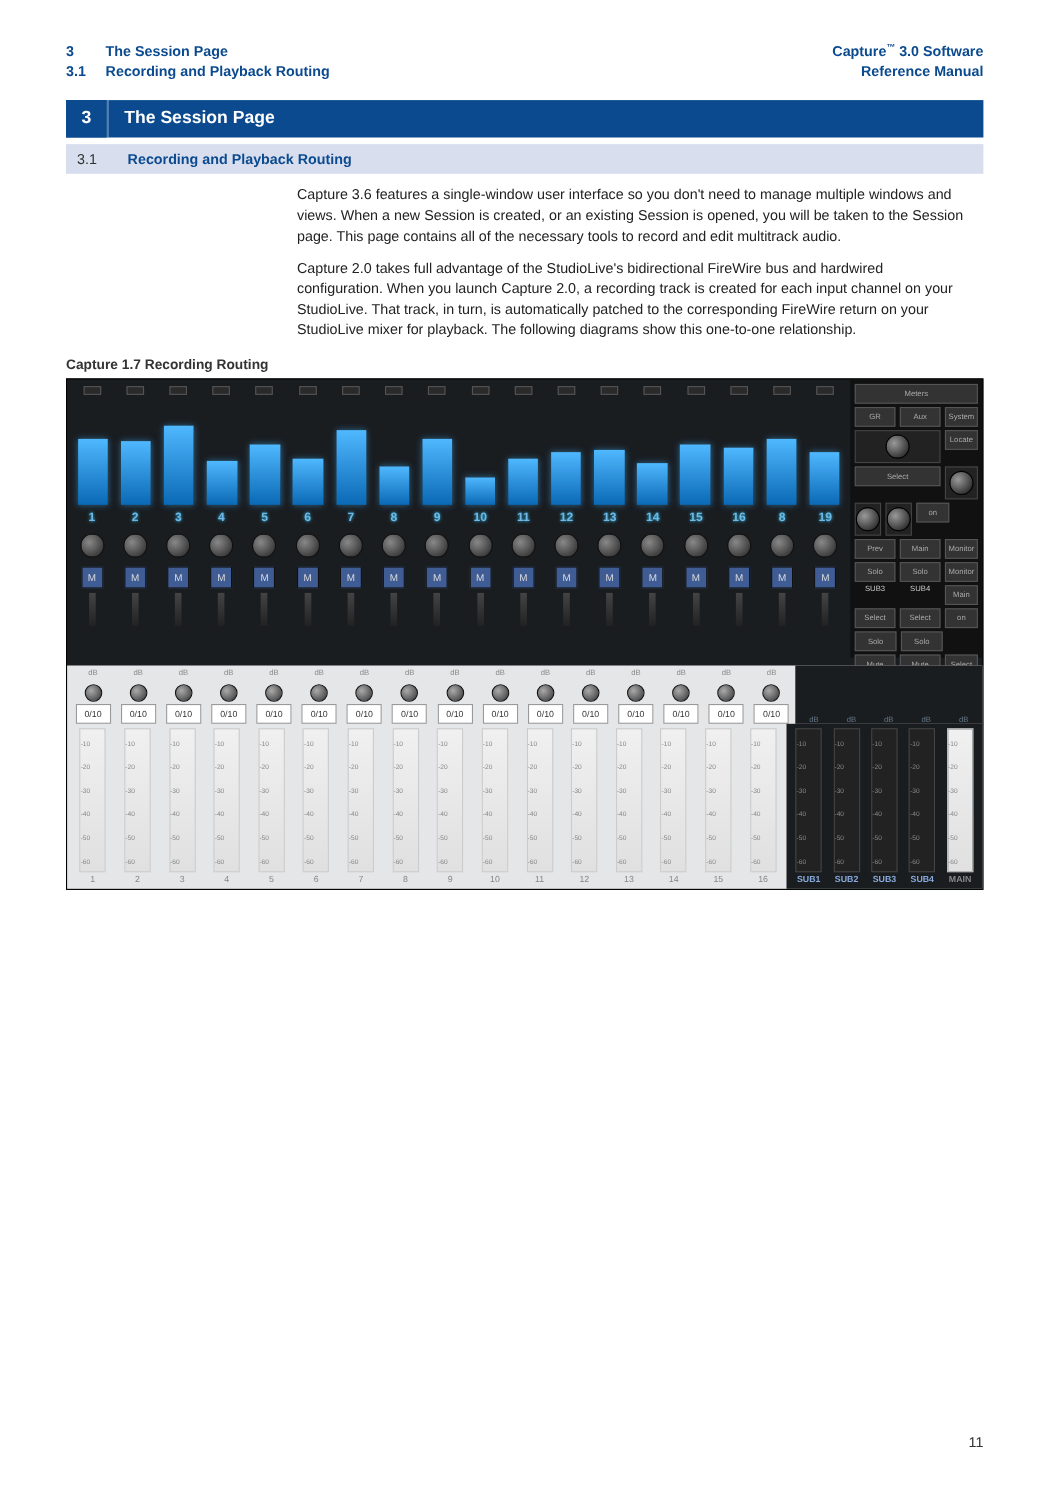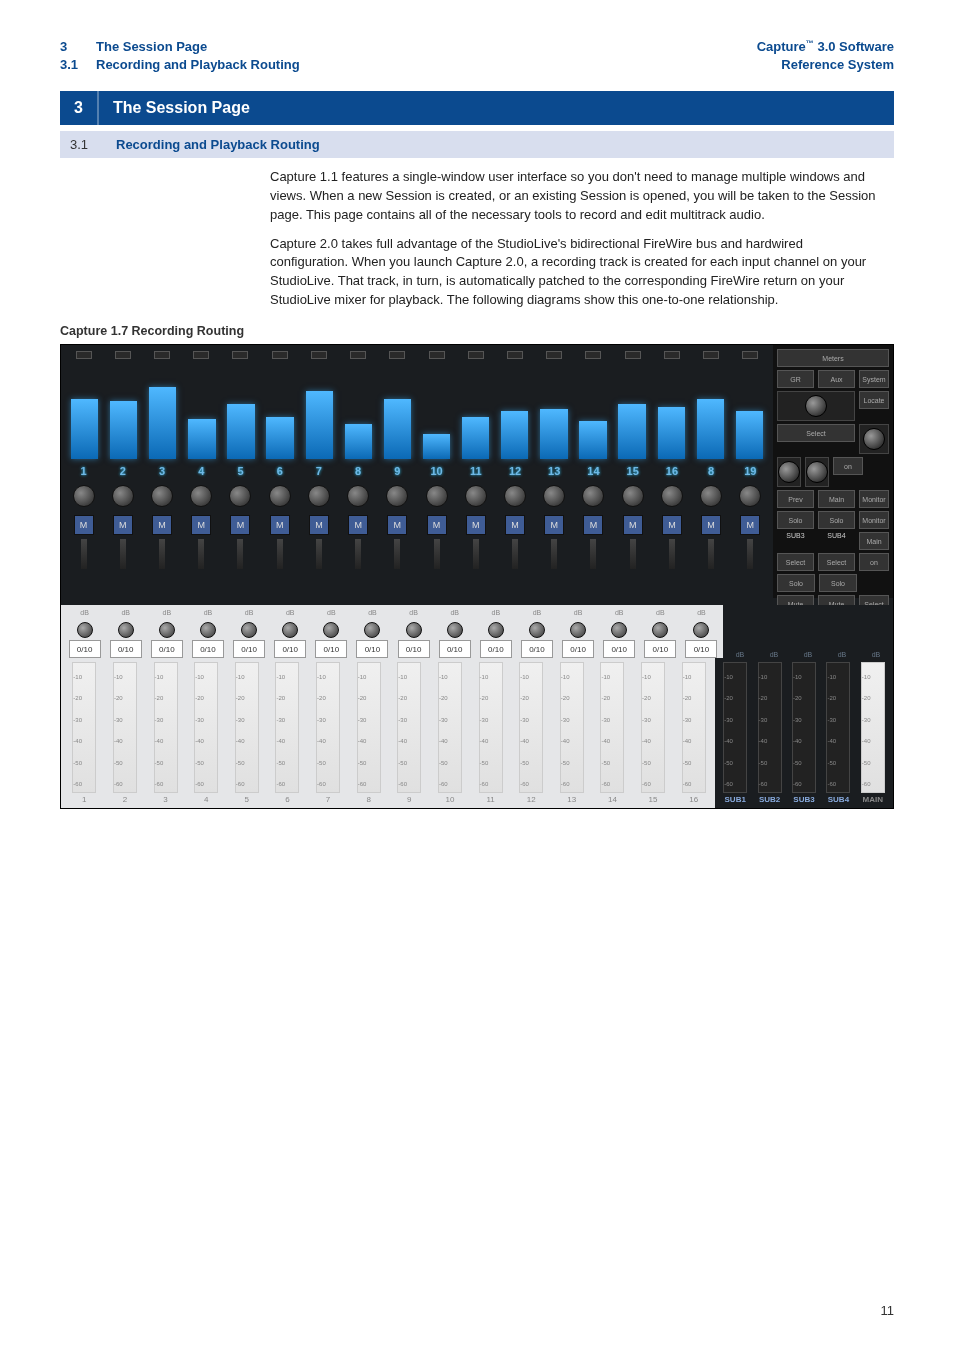--- a/index.html
+++ b/index.html
@@ -293,36 +293,36 @@
     </div>
     <div class="row">
       <span class="num">3.1</span>
       <span>Recording and Playback Routing</span>
     </div>
   </div>
   <div class="hdr-right">
     <div>
       <span>Capture</span><span class="tm">™</span><span> 3.0 Software</span>
     </div>
-    <div>Reference System</div>
+    <div>Reference Manual</div>
   </div>
 </div>
 
 <div class="banner">
   <div class="num">3</div>
   <div class="ttl">The Session Page</div>
 </div>
 
 <div class="subhead">
   <div class="num">3.1</div>
   <div class="sttl">Recording and Playback Routing</div>
 </div>
 
 <div class="body-col">
-  <p>Capture 1.1 features a single-window user interface so you don't need to manage multiple windows and views. When a new Session is created, or an existing Session is opened, you will be taken to the Session page. This page contains all of the necessary tools to record and edit multitrack audio.</p>
+  <p>Capture 3.6 features a single-window user interface so you don't need to manage multiple windows and views. When a new Session is created, or an existing Session is opened, you will be taken to the Session page. This page contains all of the necessary tools to record and edit multitrack audio.</p>
   <p>Capture 2.0 takes full advantage of the StudioLive's bidirectional FireWire bus and hardwired configuration. When you launch Capture 2.0, a recording track is created for each input channel on your StudioLive. That track, in turn, is automatically patched to the corresponding FireWire return on your StudioLive mixer for playback. The following diagrams show this one-to-one relationship.</p>
 </div>
 
 <div class="fig-caption">Capture 1.7 Recording Routing</div>
 
 <div class="figure">
 
   <div class="channels" id="chan-root" style="margin-right: 120px;">
       <div class="chan">
         <div class="link"></div>

